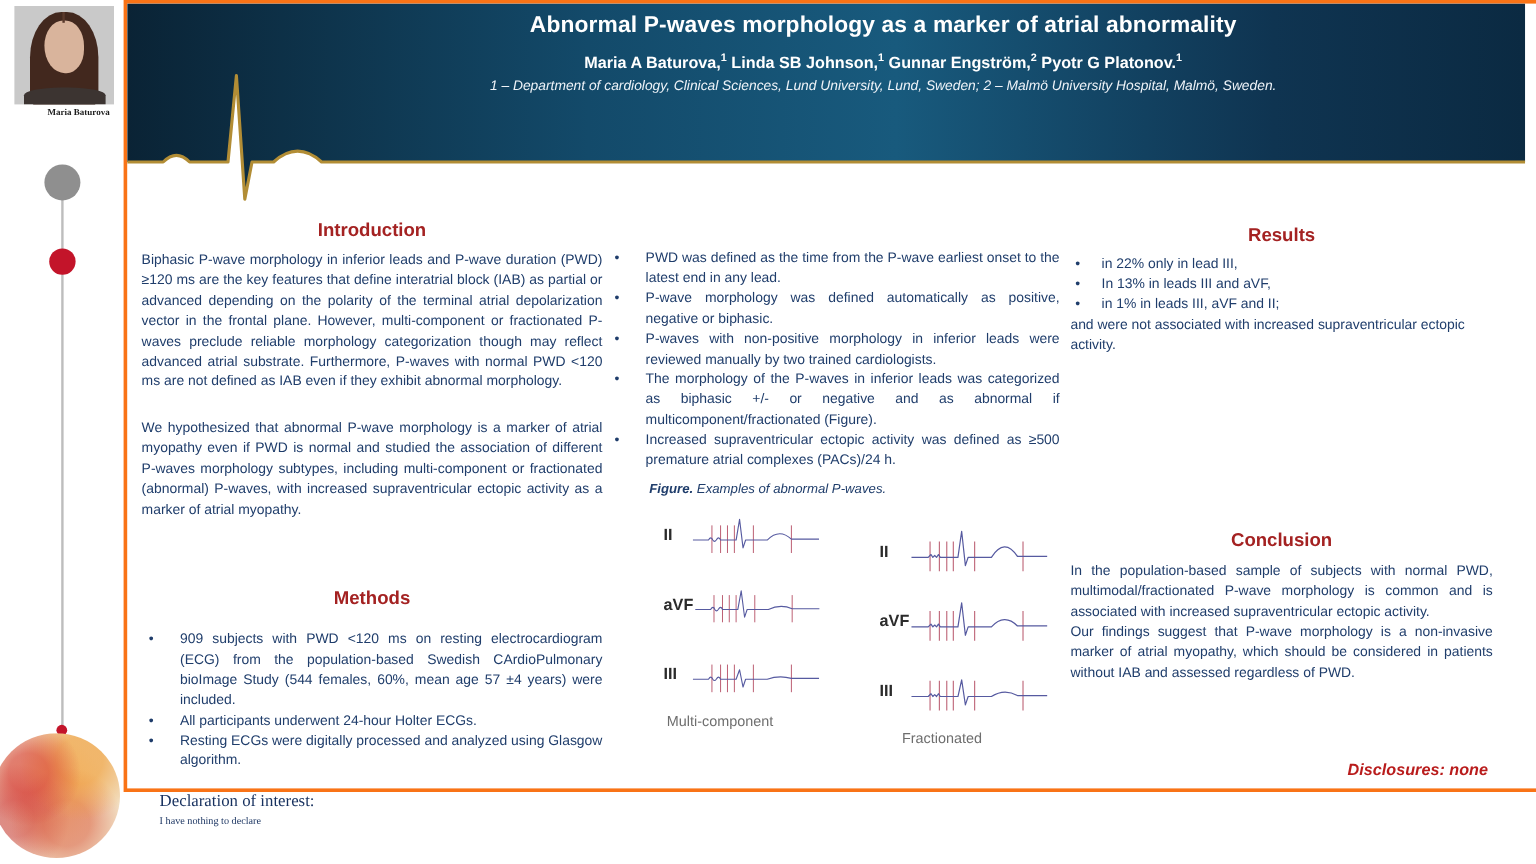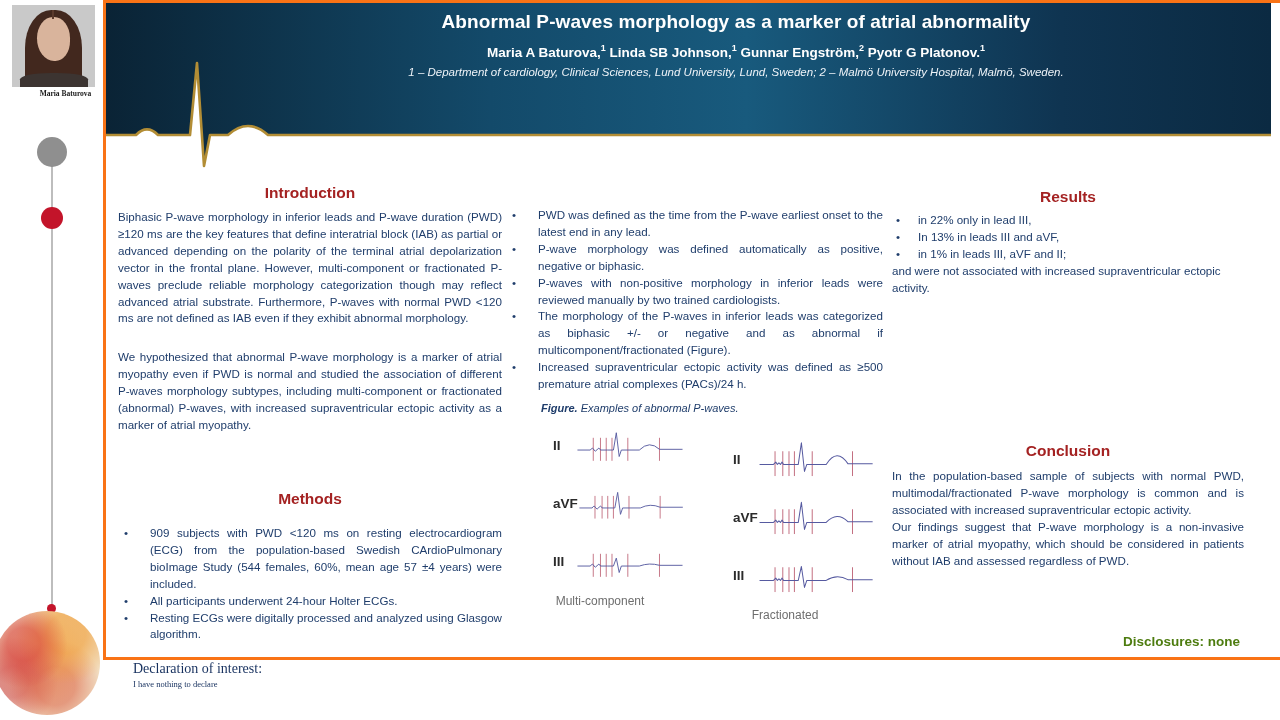--- a/index.html
+++ b/index.html
@@ -40,21 +40,21 @@
 
   
   #fig-caption{font-size:11px;font-style:italic;color:#1f3d6b;}
   #fig-caption b{font-weight:bold;}
   .ecg-group{position:absolute;}
   .ecg-row{display:flex;align-items:center;height:58px;}
   .lead-label{width:32px;font-size:13.5px;font-weight:bold;color:#2b2b2b;padding-left:37px;}
   .group-caption{text-align:center;font-size:12px;color:#6e6e6e;margin-top:4px;}
 
   
-  #disclosures{font-size:13.5px;font-weight:bold;color:#4d7c0f;text-align:right;}
+  #disclosures{font-size:13.5px;font-weight:bold;color:#b91c1c;text-align:right;font-style:italic;}
 
   
   #photo{left:12px;top:5px;width:83px;height:82px;background:#c9c9c9;overflow:hidden;}
   #photo .hair{position:absolute;left:13px;top:5px;width:57px;height:82px;background:#42281e;border-radius:46% 46% 18% 18%;}
   #photo .face{position:absolute;left:25px;top:12px;width:33px;height:44px;background:#d9b49c;border-radius:50% 50% 46% 54%;}
   #photo .part{position:absolute;left:40px;top:5px;width:2px;height:9px;background:#5a3a2c;}
   #photo .body{position:absolute;left:8px;top:68px;width:68px;height:14px;background:#3c3431;border-radius:45% 45% 0 0;}
   #photo-name{left:16px;top:89px;width:99px;text-align:center;
     font-family:"Liberation Serif","DejaVu Serif",serif;font-size:7.5px;font-weight:bold;color:#1c1c1c;}
   #tl-line{left:51px;top:150px;width:2px;height:460px;background:#bdbdbd;}

